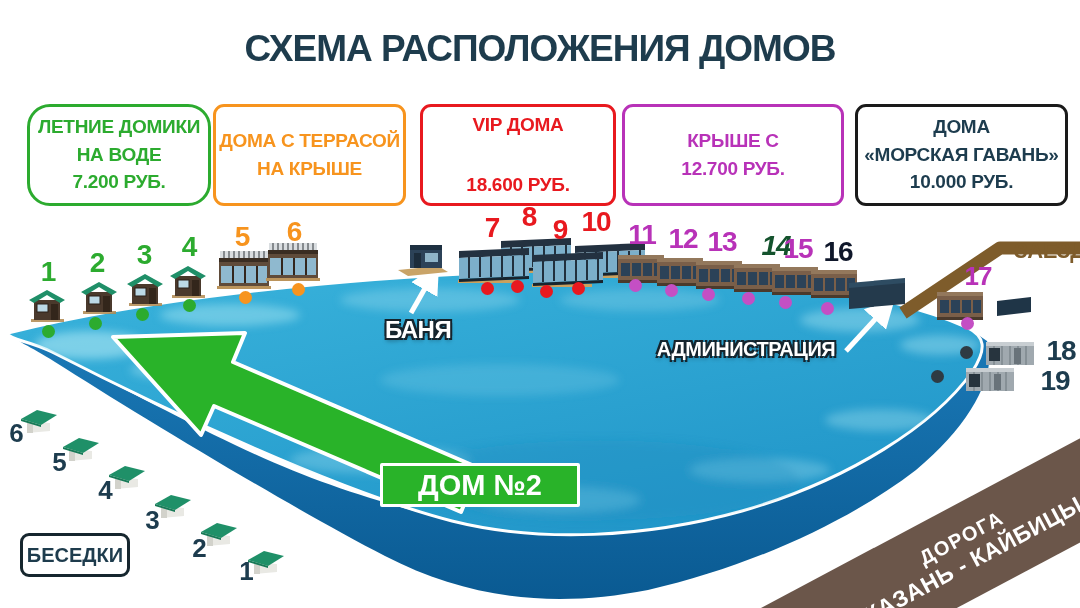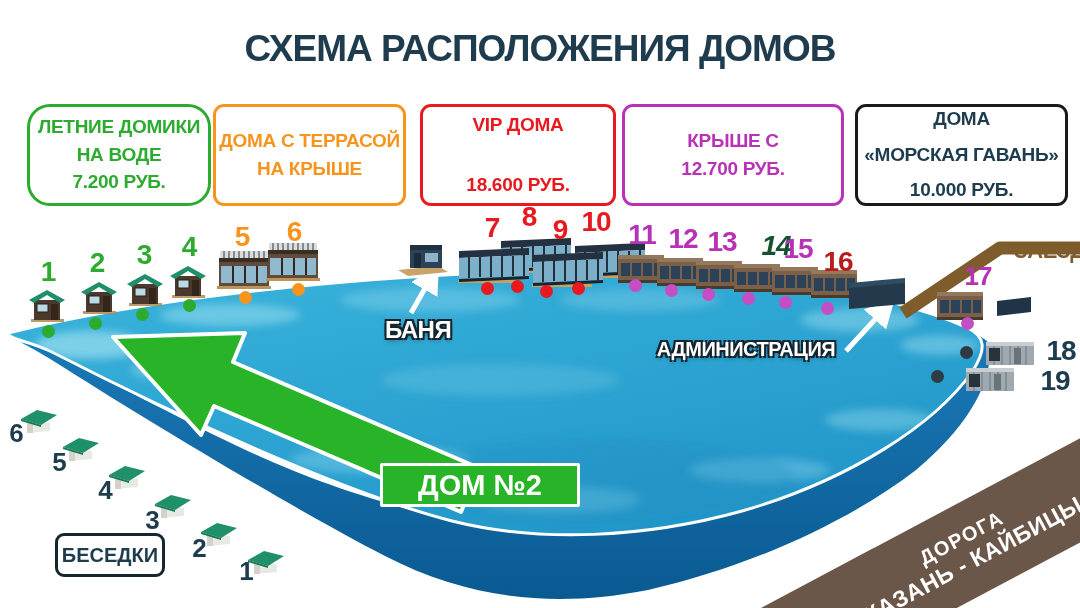--- a/index.html
+++ b/index.html
@@ -20,21 +20,21 @@
   .outlined{color:#fff;text-shadow:-2px -2px 0 #15242d,2px -2px 0 #15242d,-2px 2px 0 #15242d,
          2px 2px 0 #15242d,0 3px 4px rgba(0,0,0,.35);}
   #label-banya{left:383px;top:316px;width:70px;text-align:center;font-size:24px;letter-spacing:-0.5px;}
   #label-admin{left:646px;top:338px;width:200px;text-align:center;font-size:20px;letter-spacing:-0.5px;}
   #label-zaezd{left:1014px;top:238px;font-size:22px;color:#7e5c2b;letter-spacing:-0.5px;}
   #dom2-box{left:380px;top:463px;width:200px;height:44px;background:#29b329;border:3px solid #fff;
          display:flex;align-items:center;justify-content:center;font-size:29px;font-weight:bold;
          color:#fff;z-index:5;box-sizing:border-box;border-radius:2px;}
   #besedki-box{left:20px;top:533px;width:110px;height:44px;background:#fff;border:3px solid #16262e;
          border-radius:9px;display:flex;align-items:center;justify-content:center;font-size:20px;
-         font-weight:bold;color:#1e3c4d;z-index:5;box-sizing:border-box;margin-left:35px;}
+         font-weight:bold;color:#1e3c4d;z-index:5;box-sizing:border-box;}
   #road{position:absolute;left:698px;top:504px;width:540px;height:92px;background:#6b564a;
          transform:rotate(-28deg);display:flex;flex-direction:column;align-items:center;
          justify-content:center;color:#fff;font-weight:bold;z-index:2;}
   #road .r1{font-size:20px;letter-spacing:1.5px;}
   #road .r2{font-size:23px;letter-spacing:0.5px;display:flex;gap:12px;align-items:center;}
   #road .r2 span{display:inline-block;}
 </style>
 </head>
 <body>
 
@@ -53,21 +53,21 @@
         <div>НА КРЫШЕ</div>
       </div>
       <div class="legend-box" style="left: 420px; width: 190px; border-color: rgb(232, 25, 31); color: rgb(232, 25, 31); gap: 35px;">
         <div>VIP ДОМА</div>
         <div>18.600 РУБ.</div>
       </div>
       <div class="legend-box" style="left: 622px; width: 216px; border-color: rgb(184, 50, 184); color: rgb(184, 50, 184);">
         <div>КРЫШЕ С</div>
         <div>12.700 РУБ.</div>
       </div>
-      <div class="legend-box" style="left: 855px; width: 207px; border-color: rgb(26, 26, 26); color: rgb(29, 60, 78); justify-content: space-between;">
+      <div class="legend-box" style="left: 855px; width: 207px; border-color: rgb(26, 26, 26); color: rgb(29, 60, 78);">
         <div>ДОМА</div>
         <div>«МОРСКАЯ ГАВАНЬ»</div>
         <div>10.000 РУБ.</div>
       </div>
     </div>
 
   <svg id="scene" width="1080" height="608" viewBox="0 0 1080 608">
     <defs>
       <linearGradient id="sideGrad" x1="0" y1="0" x2="0" y2="1">
         <stop offset="0" stop-color="#1b7ab8"></stop>
@@ -358,21 +358,21 @@
       <div class="marker" style="left: 294px; top: 232px; color: rgb(247, 148, 30); font-size: 28px;">6</div>
       <div class="marker" style="left: 492px; top: 228px; color: rgb(232, 25, 31); font-size: 28px;">7</div>
       <div class="marker" style="left: 529px; top: 217px; color: rgb(232, 25, 31); font-size: 28px;">8</div>
       <div class="marker" style="left: 560px; top: 230px; color: rgb(232, 25, 31); font-size: 28px;">9</div>
       <div class="marker" style="left: 596px; top: 222px; color: rgb(232, 25, 31); font-size: 28px;">10</div>
       <div class="marker" style="left: 642px; top: 235px; color: rgb(184, 50, 184); font-size: 28px;">11</div>
       <div class="marker" style="left: 683px; top: 239px; color: rgb(184, 50, 184); font-size: 28px;">12</div>
       <div class="marker" style="left: 722px; top: 242px; color: rgb(184, 50, 184); font-size: 28px;">13</div>
       <div class="marker" style="left: 776px; top: 246px; color: #14532d; font-size: 28px; font-style: italic;">14</div>
       <div class="marker" style="left: 798px; top: 249px; color: rgb(184, 50, 184); font-size: 28px;">15</div>
-      <div class="marker" style="left: 838px; top: 252px; color: #b91c1c; font-size: 28px; margin-top: 10px;">16</div>
+      <div class="marker" style="left: 838px; top: 252px; color: #0f172a; font-size: 28px;">16</div>
       <div class="marker" style="left: 978px; top: 276px; color: rgb(184, 50, 184); font-size: 26px;">17</div>
       <div class="marker" style="left: 1061px; top: 351px; color: rgb(29, 60, 78); font-size: 28px;">18</div>
       <div class="marker" style="left: 1055px; top: 381px; color: rgb(29, 60, 78); font-size: 28px;">19</div>
       <div class="marker" style="left: 16px; top: 433px; color: rgb(29, 60, 78); font-size: 26px;">6</div>
       <div class="marker" style="left: 59px; top: 462px; color: rgb(29, 60, 78); font-size: 26px;">5</div>
       <div class="marker" style="left: 105px; top: 490px; color: rgb(29, 60, 78); font-size: 26px;">4</div>
       <div class="marker" style="left: 152px; top: 520px; color: rgb(29, 60, 78); font-size: 26px;">3</div>
       <div class="marker" style="left: 199px; top: 548px; color: rgb(29, 60, 78); font-size: 26px;">2</div>
       <div class="marker" style="left: 246px; top: 571px; color: rgb(29, 60, 78); font-size: 26px;">1</div>
     </div>

